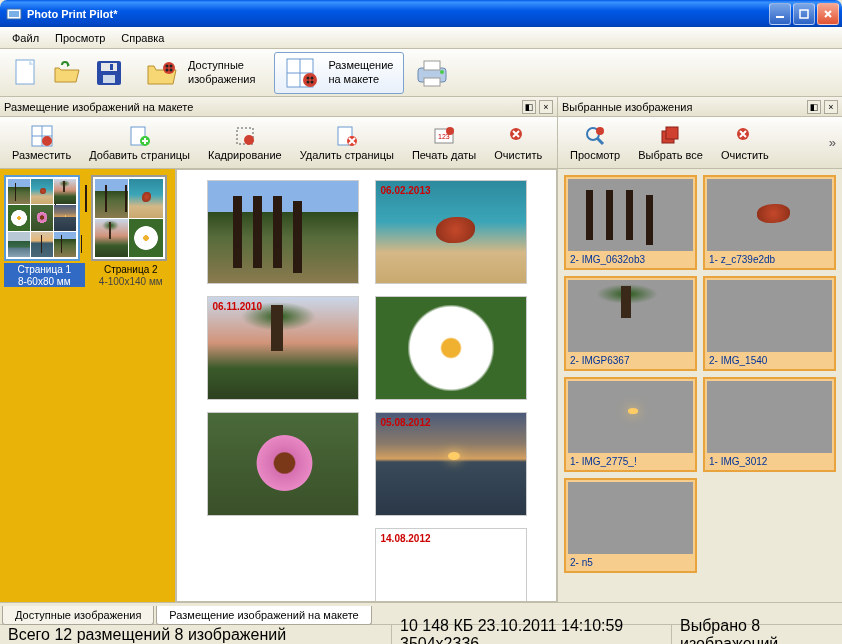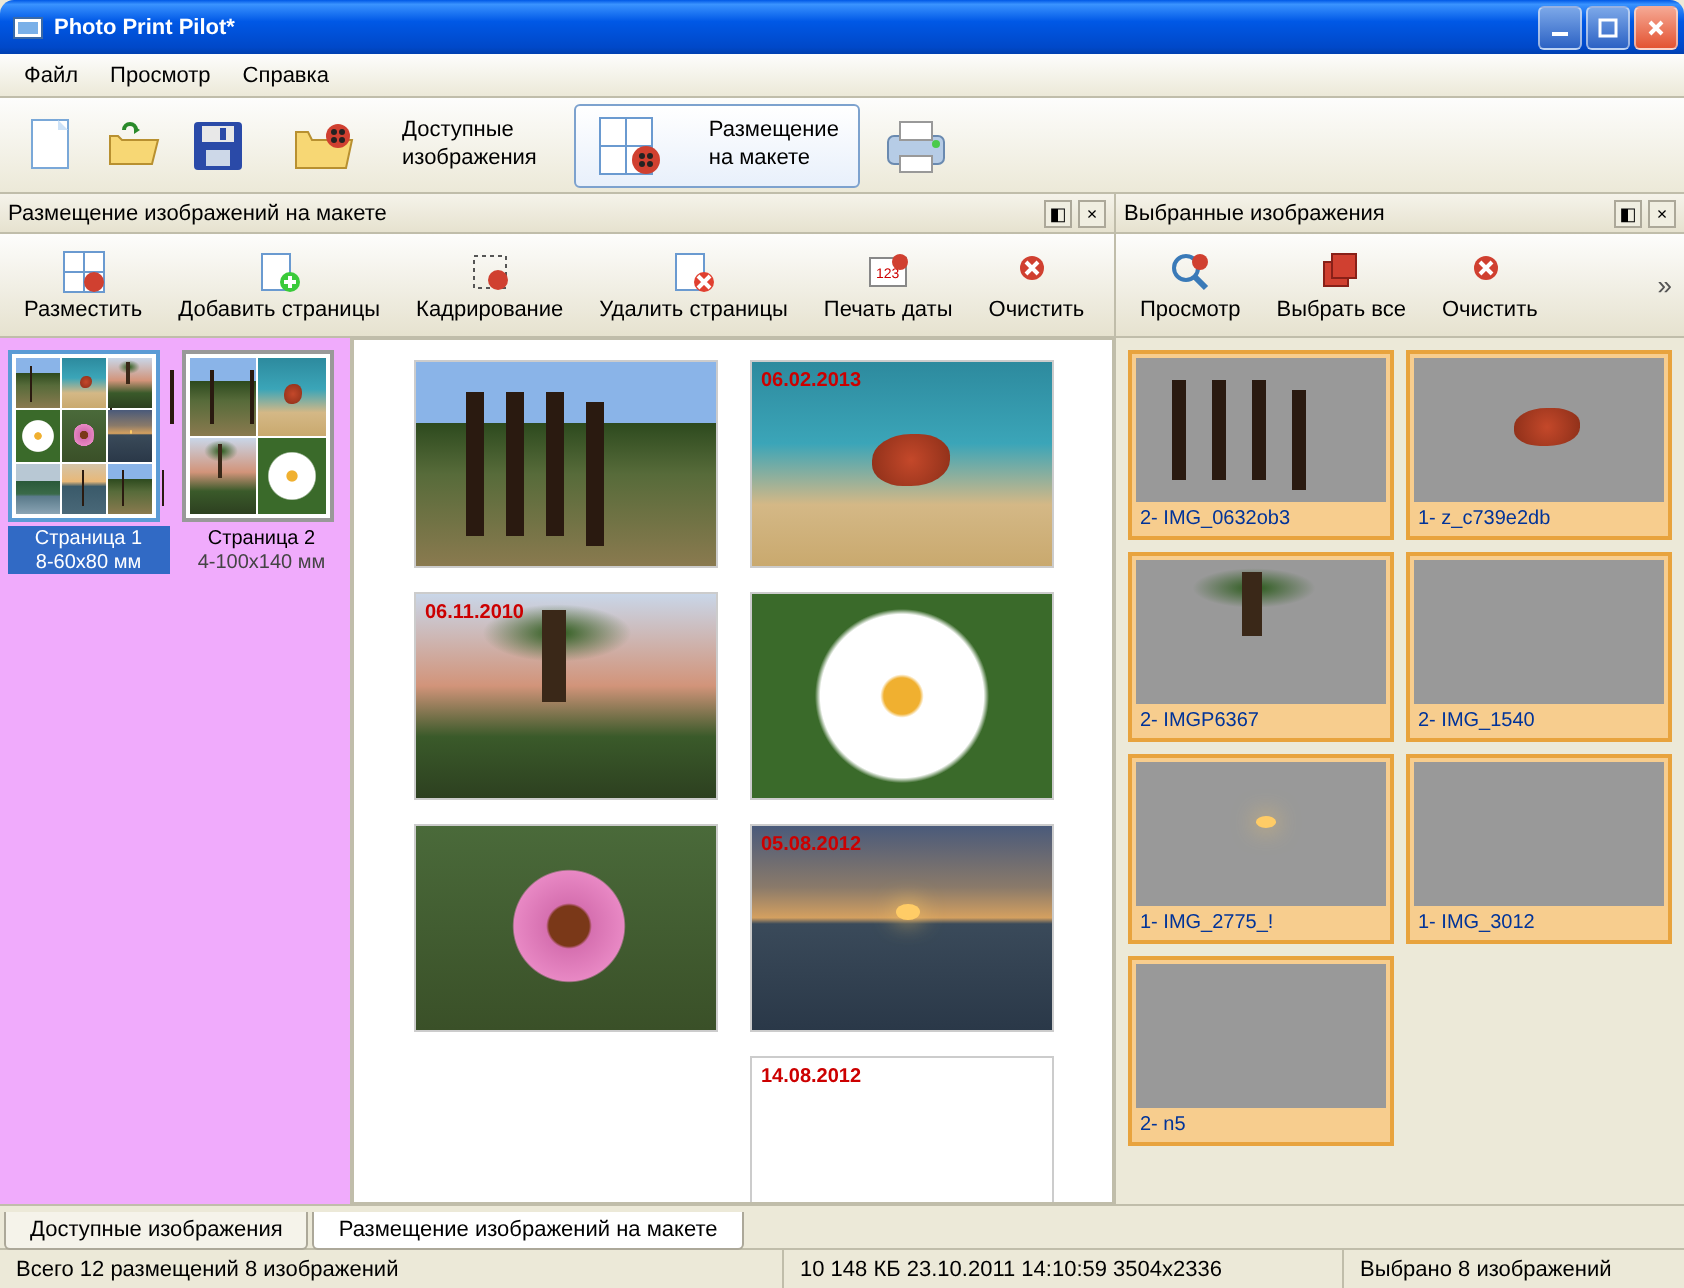--- a/index.html
+++ b/index.html
@@ -10,37 +10,37 @@
 .titlebar .spacer { flex: 1; }
 .winbtn { width: 22px; height: 22px; margin-left: 2px; border-radius: 3px; display: flex; align-items: center; justify-content: center; font-weight: bold; font-size: 12px; font-family: Arial; border: 1px solid rgba(255,255,255,.5); }
 .winbtn.min, .winbtn.max { background: linear-gradient(to bottom, #7ba7e8, #2c62c4); color: white; }
 .winbtn.close { background: linear-gradient(to bottom, #f5a792, #e35332); color: white; }
 
 .menubar { height: 22px; background: linear-gradient(to bottom,#fdfdfc,#ece9d8); border-bottom: 1px solid #c0bdaa; display: flex; align-items: center; padding: 0 4px; }
 .menubar span { padding: 3px 8px; cursor: default; }
 
 .maintoolbar { height: 48px; background: linear-gradient(to bottom,#fdfdfc,#ece9d8); border-bottom: 1px solid #c0bdaa; display: flex; align-items: center; padding: 0 8px; gap: 8px; }
 .tbtn { width: 34px; height: 34px; display:flex;align-items:center;justify-content:center; border:1px solid transparent; border-radius:3px; }
-.tbig { display:flex; align-items:center; gap:22px; padding:4px 10px; border:1px solid transparent; border-radius:3px; }
+.tbig { display:flex; align-items:center; gap:9px; padding:4px 10px; border:1px solid transparent; border-radius:3px; }
 .tbig.selected { background: linear-gradient(to bottom,#fff,#e8f0fb); border:1px solid #7da2ce; }
 
 .panels { display:flex; height: 505px; }
 .panel { display:flex; flex-direction:column; background:#ece9d8; }
 .panel.left { width: 558px; border-right:1px solid #c0bdaa; }
 .panel.right { flex:1; }
 .panehdr { height:20px; background: linear-gradient(to bottom,#f5f3ea,#e6e2cf); border-bottom:1px solid #c0bdaa; display:flex; align-items:center; padding:0 4px; font-size:11px; }
 .panehdr .spacer{flex:1;}
 .hbtn { width:14px; height:14px; border:1px solid #aca899; margin-left:3px; display:flex;align-items:center;justify-content:center;font-size:9px;background:#f0eee1; cursor:default;}
 
 .subtb { height:52px; background: linear-gradient(to bottom,#fdfdfc,#e6e2cf); border-bottom:1px solid #c0bdaa; display:flex; align-items:center; padding:0 6px; gap:6px; }
 .sbtn { display:flex; flex-direction:column; align-items:center; gap:2px; padding:2px 6px; cursor:default; font-size:11px; }
 .sicon { width:22px; height:22px; display:flex;align-items:center;justify-content:center; }
 
 .body-area { flex:1; display:flex; overflow:hidden; background:white; }
-.pages-col { width:176px; background:#f0abfc; padding:6px 4px; display:flex; gap:6px; border-right:1px solid #c0bdaa; }
+.pages-col { width:176px; background:#eab308; padding:6px 4px; display:flex; gap:6px; border-right:1px solid #c0bdaa; }
 .page-thumb { width:82px; text-align:center; font-size:10px; }
 .page-thumb .pimg { width:76px; height:86px; border:2px solid #999; background:#fff; margin-bottom:2px; position:relative; padding:2px; display:grid; }
 .page-thumb.sel .pimg { border-color:#5b9bd5; }
 .page-thumb .cap1 { background:#316ac5; color:white; padding:1px 0; }
 .page-thumb.sel .cap1 { background:#316ac5; }
 .page-thumb:not(.sel) .cap1 { background:transparent; color:black; }
 .page-thumb .cap2 { color:#444; }
 .page-thumb.sel .cap2 { background:#316ac5; color:white; }
 
 .layout-canvas { flex:1; background:#fff; overflow:auto; position:relative; border:1px solid #c0bdaa; }
@@ -52,21 +52,21 @@
 .selected-body { flex:1; background:#ece9d8; padding:6px; overflow:auto; }
 .sel-grid { display:grid; grid-template-columns:1fr 1fr; gap:6px; }
 .sel-item { border:2px solid #e8a33d; background:#f7cd8e; padding:2px; }
 .sel-item .si { height:72px; background:#999; margin-bottom:2px; }
 .sel-item .slab { font-size:10px; color:#003399; padding:1px 2px; white-space:nowrap; overflow:hidden; text-overflow:ellipsis; }
 
 .bottom-tabs { height:22px; background:#ece9d8; display:flex; align-items:flex-end; border-top:1px solid #c0bdaa; padding:0 2px; }
 .btab { padding:3px 12px; border:1px solid #aca899; border-top:none; background:#f5f3ea; margin-right:2px; font-size:11px; border-radius:0 0 3px 3px; position:relative; top:1px; }
 .btab.active { background:#fff; }
 
-.statusbar { height:20px; background:#ece9d8; border-top:1px solid #c0bdaa; display:flex; align-items:center; font-size:11px; }
+.statusbar { height:20px; background:#ece9d8; border-top:1px solid #c0bdaa; display:flex; align-items:center; font-size:16px; }
 .statusbar .cell { padding:0 8px; border-right:1px solid #c0bdaa; height:100%; display:flex; align-items:center; }
 .statusbar .cell.grow { flex:1; }
 
 
 .ph { width:100%; height:100%; }
 .ph-forest { background:linear-gradient(to bottom,#8ab4e8 0%,#8ab4e8 30%,#2d4a1e 30%,#576b3a 55%,#8a7a4f 100%); position:relative;}
 .ph-forest::before{content:"";position:absolute;left:30%;top:15%;width:6%;height:70%;background:#2a1a10;box-shadow: -20px 0 0 #2a1a10, 20px 0 0 #2a1a10, 40px 5px 0 #2a1a10;}
 .ph-reef { background:linear-gradient(to bottom,#2d8a9e 0%,#3ba5b8 40%,#d4b886 70%,#c9a96e 100%); position:relative;}
 .ph-reef::after{content:"";position:absolute;left:40%;top:35%;width:26%;height:26%;background:radial-gradient(circle,#c4482a,#8a2e18);border-radius:50% 40% 50% 40%;}
 .ph-palm { background:linear-gradient(to bottom,#c9d6e8 0%,#d2947a 45%,#3a5a2a 70%,#2d4020 100%); position:relative;}

